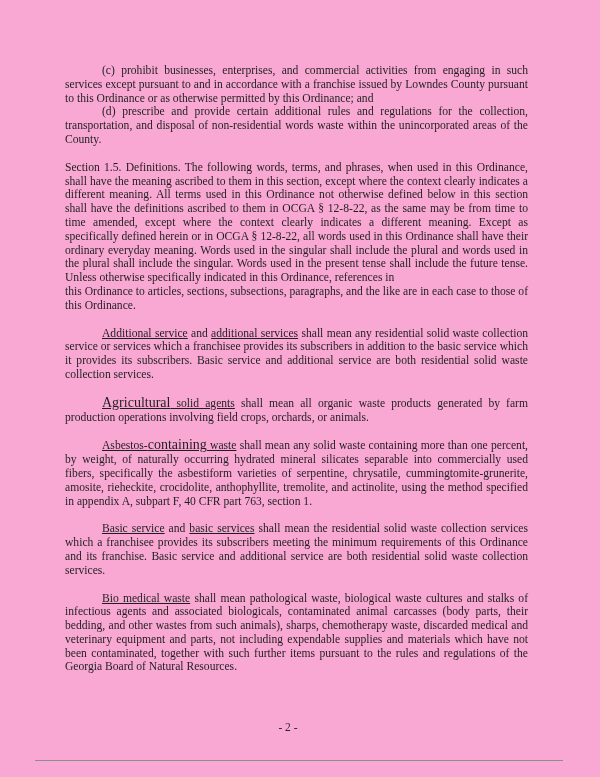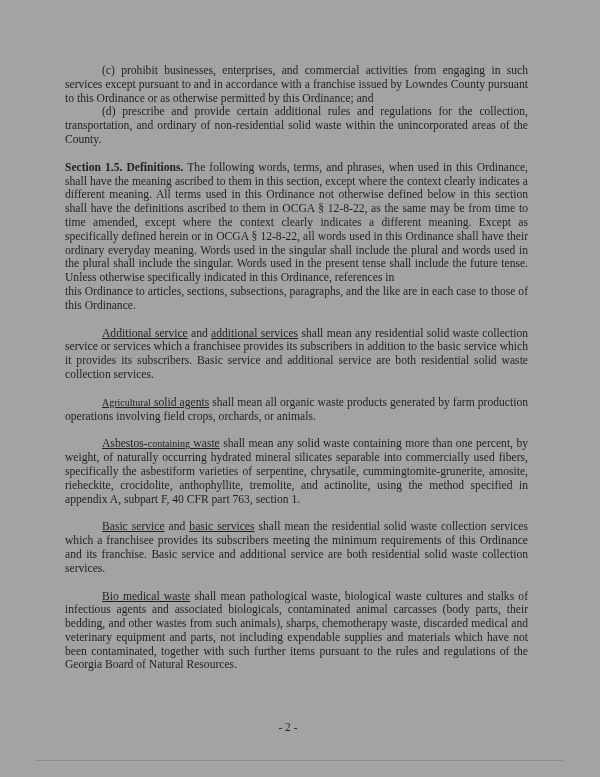--- a/index.html
+++ b/index.html
@@ -4,21 +4,21 @@
 <style>
   html, body {
     margin: 0;
     padding: 0;
     background: #ffffff;
   }
   .page {
     position: relative;
     width: 600px;
     height: 777px;
-    background: #a3a3a3;
+    background: #f9a8d4;
     font-family: "Liberation Serif", serif;
     color: #1f1f1f;
     overflow: hidden;
   }
   .body-text {
     position: absolute;
     left: 65px;
     top: 64px;
     width: 463px;
     font-size: 11.6px;
@@ -29,27 +29,27 @@
     margin: 0;
     text-indent: 37px;
   }
   p.gap {
     margin-top: 14px;
   }
   p.no-indent {
     text-indent: 0;
   }
   .lead-bold {
-    font-weight: bold;
+    font-weight: normal;
   }
   .term {
     text-decoration: underline;
   }
   .term-small {
-    font-size: 10px;
+    font-size: 14px;
   }
   .footer-pagenum {
     position: absolute;
     top: 721px;
     left: 0;
     width: 96%;
     text-align: center;
     font-size: 11.5px;
     color: #2a2a2a;
   }
@@ -64,21 +64,21 @@
 </style>
 </head>
 <body>
 
 <div class="page">
 
   <div class="body-text">
 
     <p class="para"><span>(c) prohibit businesses, enterprises, and commercial activities from engaging in such services except pursuant to and in accordance with a franchise issued by Lowndes County pursuant to this Ordinance or as otherwise permitted by this Ordinance; and</span></p>
 
-    <p class="para"><span>(d) prescribe and provide certain additional rules and regulations for the collection, transportation, and ordinary of non-residential solid waste within the unincorporated areas of the County.</span></p>
+    <p class="para"><span>(d) prescribe and provide certain additional rules and regulations for the collection, transportation, and disposal of non-residential words waste within the unincorporated areas of the County.</span></p>
 
     <p class="para gap no-indent"><span class="lead-bold">Section 1.5. Definitions.</span><span> The following words, terms, and phrases, when used in this Ordinance, shall have the meaning ascribed to them in this section, except where the context clearly indicates a different meaning. All terms used in this Ordinance not otherwise defined below in this section shall have the definitions ascribed to them in OCGA § 12-8-22, as the same may be from time to time amended, except where the context clearly indicates a different meaning. Except as specifically defined herein or in OCGA § 12-8-22, all words used in this Ordinance shall have their ordinary everyday meaning. Words used in the singular shall include the plural and words used in the plural shall include the singular. Words used in the present tense shall include the future tense. Unless otherwise specifically indicated in this Ordinance, references in</span><br><span>this Ordinance to articles, sections, subsections, paragraphs, and the like are in each case to those of this Ordinance.</span></p>
 
     <p class="para gap"><span class="term">Additional service</span><span> and </span><span class="term">additional services</span><span> shall mean any residential solid waste collection service or services which a franchisee provides its subscribers in addition to the basic service which it provides its subscribers. Basic service and additional service are both residential solid waste collection services.</span></p>
 
     <p class="para gap"><span class="term term-small">Agricultural</span><span class="term"> solid agents</span><span> shall mean all organic waste products generated by farm production operations involving field crops, orchards, or animals.</span></p>
 
     <p class="para gap"><span class="term">Asbestos-</span><span class="term term-small">containing</span><span class="term"> waste</span><span> shall mean any solid waste containing more than one percent, by weight, of naturally occurring hydrated mineral silicates separable into commercially used fibers, specifically the asbestiform varieties of serpentine, chrysatile, cummingtomite-grunerite, amosite, rieheckite, crocidolite, anthophyllite, tremolite, and actinolite, using the method specified in appendix A, subpart F, 40 CFR part 763, section 1.</span></p>
 
     <p class="para gap"><span class="term">Basic service</span><span> and </span><span class="term">basic services</span><span> shall mean the residential solid waste collection services which a franchisee provides its subscribers meeting the minimum requirements of this Ordinance and its franchise. Basic service and additional service are both residential solid waste collection services.</span></p>

